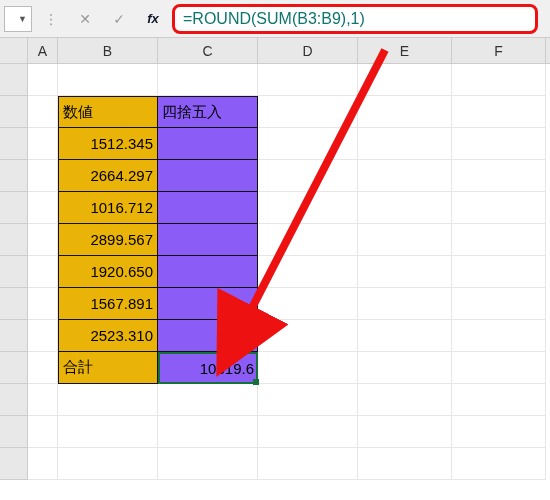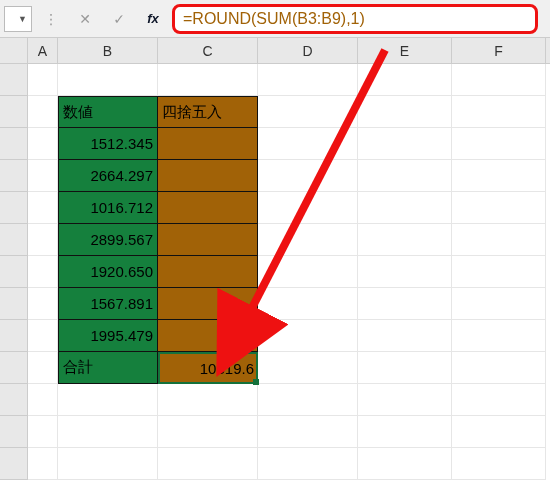--- a/index.html
+++ b/index.html
@@ -2,37 +2,37 @@
 <html><head>
 <meta charset="utf-8">
 <style>
   * { box-sizing: border-box; }
   body { margin: 0; font-family: "Meiryo", Arial, sans-serif; background: #fff; width: 550px; height: 500px; overflow: hidden; position: relative; }
   .fbar { display: flex; align-items: center; height: 38px; border-bottom: 1px solid #ccc; background: #f0f0f0; padding: 0 4px; gap: 4px; }
   .namebox { width: 28px; height: 26px; background: #fff; border: 1px solid #bbb; display: flex; align-items: center; justify-content: flex-end; padding-right: 4px; }
   .nb-dd { font-size: 9px; color: #555; }
   .fbtn { width: 30px; height: 26px; display: flex; align-items: center; justify-content: center; color: #999; font-size: 14px; }
   .fx { font-style: italic; font-weight: bold; font-size: 13px; color: #0f172a; }
-  .formula-box { flex: 1; height: 30px; border: 3px solid #e11; border-radius: 8px; display: flex; align-items: center; padding: 0 8px; font-size: 16px; color: #a16207; background: #fff; margin-right: 8px; }
+  .formula-box { flex: 1; height: 30px; border: 3px solid #e11; border-radius: 8px; display: flex; align-items: center; padding: 0 8px; font-size: 16px; color: #0f766e; background: #fff; margin-right: 8px; }
   .sheet { position: relative; }
   .colhdr { display: flex; height: 26px; background: #e8e8e8; border-bottom: 1px solid #ccc; }
   .ch { border-right: 1px solid #ccc; display: flex; align-items: center; justify-content: center; font-size: 14px; color: #333; }
   .rowhdr-col { width: 28px; }
   .colA { width: 30px; }
   .colB { width: 100px; }
   .colC { width: 100px; }
   .colD { width: 100px; }
   .colE { width: 94px; }
   .colF { width: 94px; }
   .gridbody { position: relative; }
   .g-row { display: flex; height: 32px; }
   .rh { width: 28px; background: #e8e8e8; border-right: 1px solid #ccc; border-bottom: 1px solid #ccc; }
   .cell { border-right: 1px solid #e6e6e6; border-bottom: 1px solid #e6e6e6; display: flex; align-items: center; font-size: 15px; color: #222; padding: 0 4px; }
-  .tcellB { width: 100px; border-right: 1px solid #111; border-bottom: 1px solid #111; background: #15803d; display:flex; align-items:center; padding:0 4px; font-size:15px; }
-  .tcellC { width: 100px; border-right: 1px solid #111; border-bottom: 1px solid #111; background: #a16207; display:flex; align-items:center; padding:0 4px; font-size:15px; }
+  .tcellB { width: 100px; border-right: 1px solid #111; border-bottom: 1px solid #111; background: #eab308; display:flex; align-items:center; padding:0 4px; font-size:15px; }
+  .tcellC { width: 100px; border-right: 1px solid #111; border-bottom: 1px solid #111; background: #8b5cf6; display:flex; align-items:center; padding:0 4px; font-size:15px; }
   .topbrd { border-top: 1px solid #111; }
   .leftbrd { border-left: 1px solid #111; }
   .num { justify-content: flex-end; }
   .selcell { border: 2px solid #15713b !important; padding: 0 2px; position: relative; }
   .handle { position: absolute; right: -3px; bottom: -3px; width: 6px; height: 6px; background: #15713b; }
   svg.arrow { position: absolute; top: 0; left: 0; pointer-events: none; }
 </style>
 </head>
 <body>
 
@@ -126,21 +126,21 @@
         <div class="cell colA"></div>
         <div class="tcellB leftbrd num">1567.891</div>
         <div class="tcellC"></div>
         <div class="cell colD"></div>
         <div class="cell colE"></div>
         <div class="cell colF"></div>
       </div>
       <div class="g-row">
         <div class="rh"></div>
         <div class="cell colA"></div>
-        <div class="tcellB leftbrd num">1995.479</div>
+        <div class="tcellB leftbrd num">2523.310</div>
         <div class="tcellC"></div>
         <div class="cell colD"></div>
         <div class="cell colE"></div>
         <div class="cell colF"></div>
       </div>
       <div class="g-row">
         <div class="rh"></div>
         <div class="cell colA"></div>
         <div class="tcellB leftbrd">合計</div>
         <div class="tcellC num selcell">10819.6<div class="handle"></div></div>

